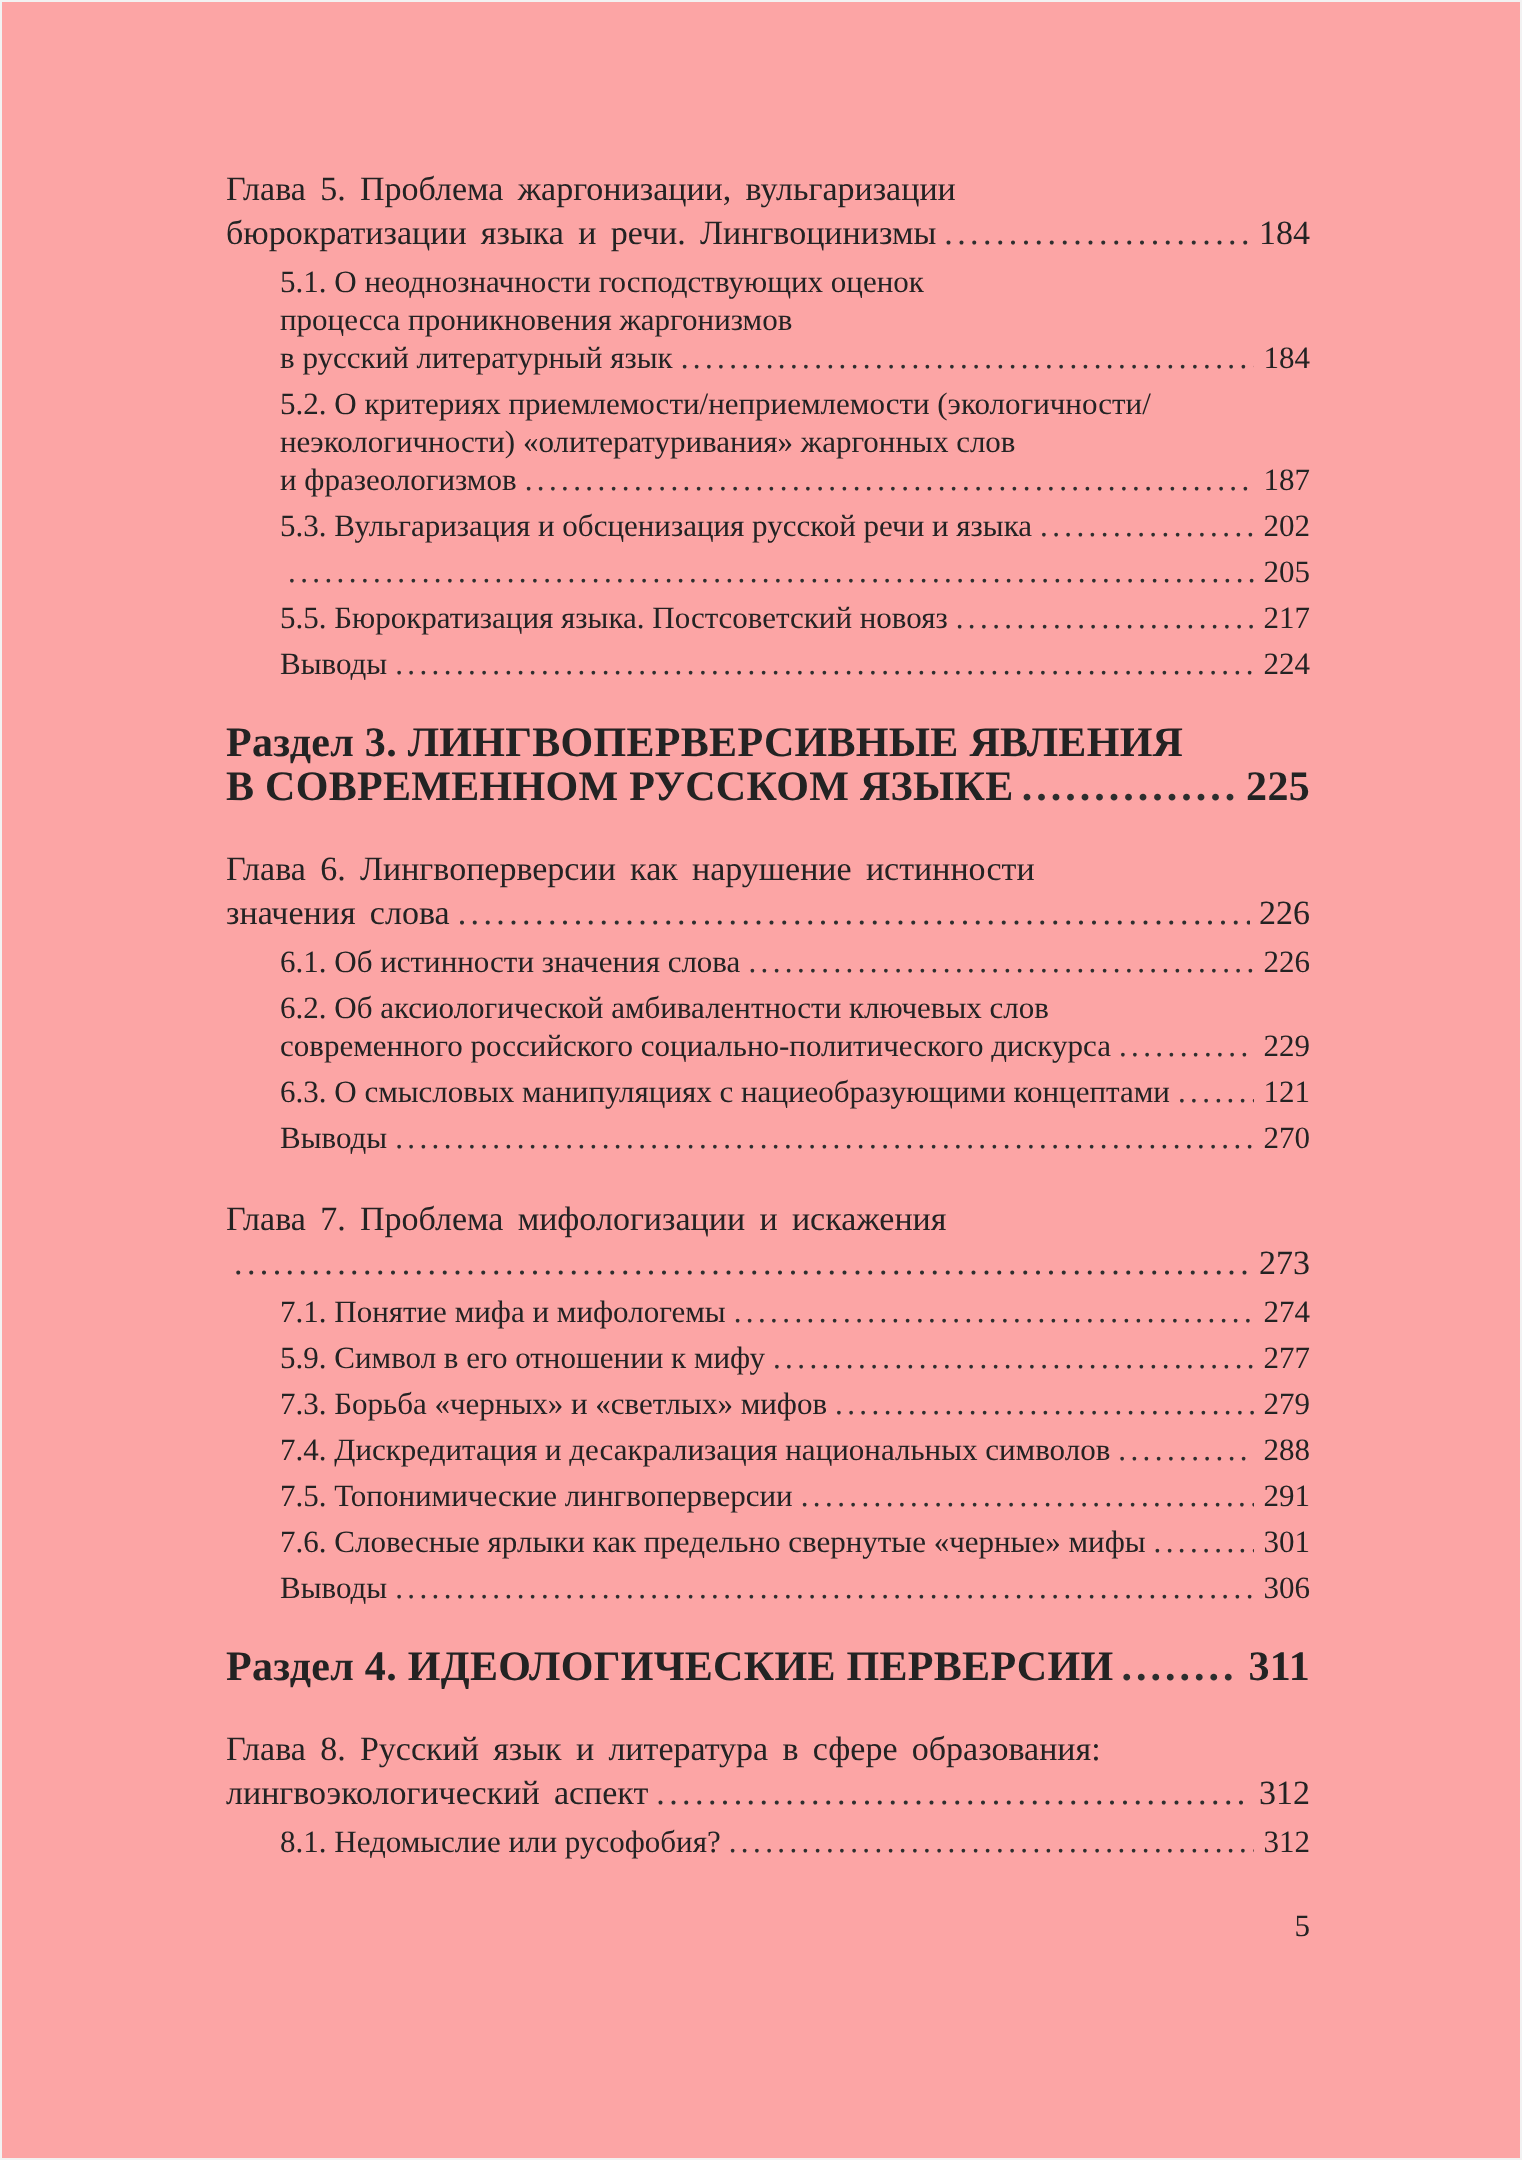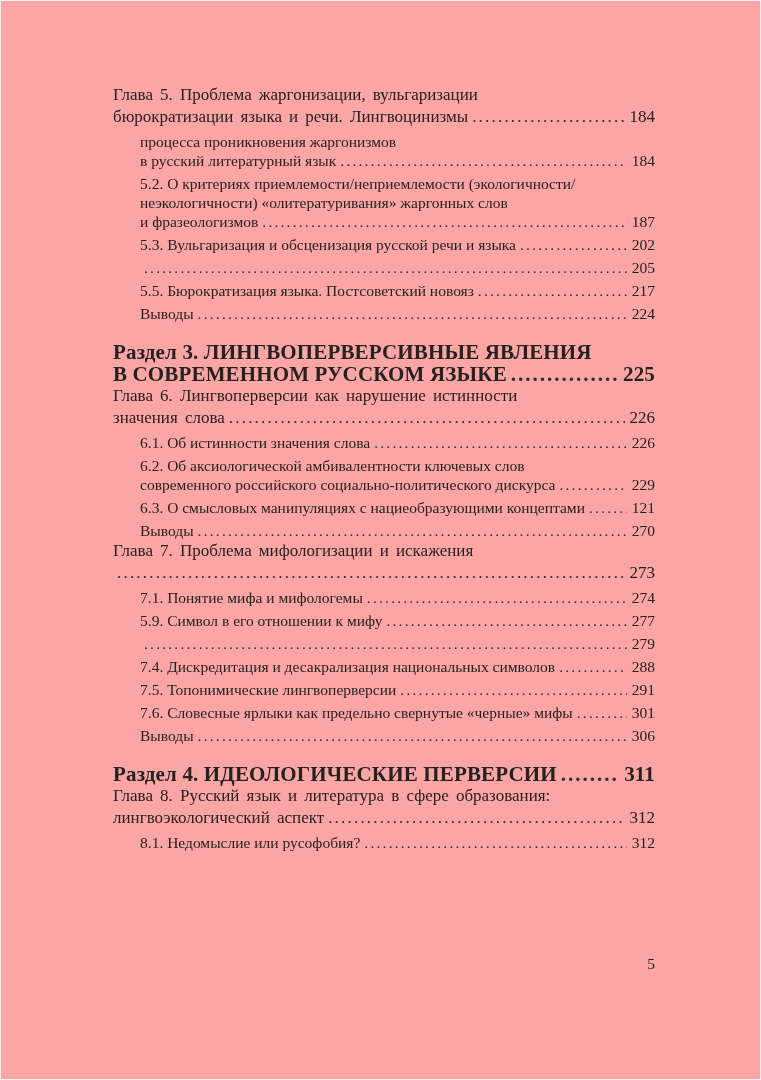--- a/index.html
+++ b/index.html
@@ -9,21 +9,21 @@
     background:#fca5a5;
     overflow:hidden;
     font-family:"Liberation Serif","DejaVu Serif",serif;
     color:#232323;
     box-shadow: inset 0 0 0 1px #f2f2f2;
   }
   .toc { position:absolute; left:113px; top:84px; width:542px; }
 
   .entry { margin:0; }
   .entry.sub     { margin:4px 0 0 27px; font-size:15.5px; line-height:19px; }
-  .entry.chapter { margin-top:0; font-size:17px; line-height:22px; word-spacing:0.17em; }
+  .entry.chapter { margin-top:20px; font-size:17px; line-height:22px; word-spacing:0.17em; }
   .entry.section { margin-top:18px; font-size:21px; line-height:22px; font-weight:bold; letter-spacing:0.15px; }
   .toc .entry:first-child { margin-top:0; }
 
   .ln { }
   .row { display:flex; align-items:baseline; }
   .t   { flex:0 1 auto; white-space:nowrap; }
   .dots{
     flex:1 1 auto; overflow:hidden; white-space:nowrap;
     margin:0 5px 0 4px; min-width:8px;
     color:#2e2e2e;
@@ -48,20 +48,21 @@
   <main class="toc" id="toc">
       <div class="entry chapter">
         <div class="ln">Глава 5. Проблема жаргонизации, вульгаризации</div>
         <div class="row">
           <span class="t">бюрократизации языка и речи. Лингвоцинизмы</span>
           <span class="dots"></span>
           <span class="pg">184</span>
         </div>
       </div>
       <div class="entry sub">
+        <div class="ln">5.1. О неоднозначности господствующих оценок</div>
         <div class="ln">процесса проникновения жаргонизмов</div>
         <div class="row">
           <span class="t">в русский литературный язык</span>
           <span class="dots"></span>
           <span class="pg">184</span>
         </div>
       </div>
       <div class="entry sub">
         <div class="ln">5.2. О критериях приемлемости/неприемлемости (экологичности/</div>
         <div class="ln">неэкологичности) «олитературивания» жаргонных слов</div>
@@ -159,20 +160,21 @@
       </div>
       <div class="entry sub">
         <div class="row">
           <span class="t">5.9. Символ в его отношении к мифу</span>
           <span class="dots"></span>
           <span class="pg">277</span>
         </div>
       </div>
       <div class="entry sub">
         <div class="row">
+          <span class="t">7.3. Борьба «черных» и «светлых» мифов</span>
           <span class="dots"></span>
           <span class="pg">279</span>
         </div>
       </div>
       <div class="entry sub">
         <div class="row">
           <span class="t">7.4. Дискредитация и десакрализация национальных символов</span>
           <span class="dots"></span>
           <span class="pg">288</span>
         </div>

